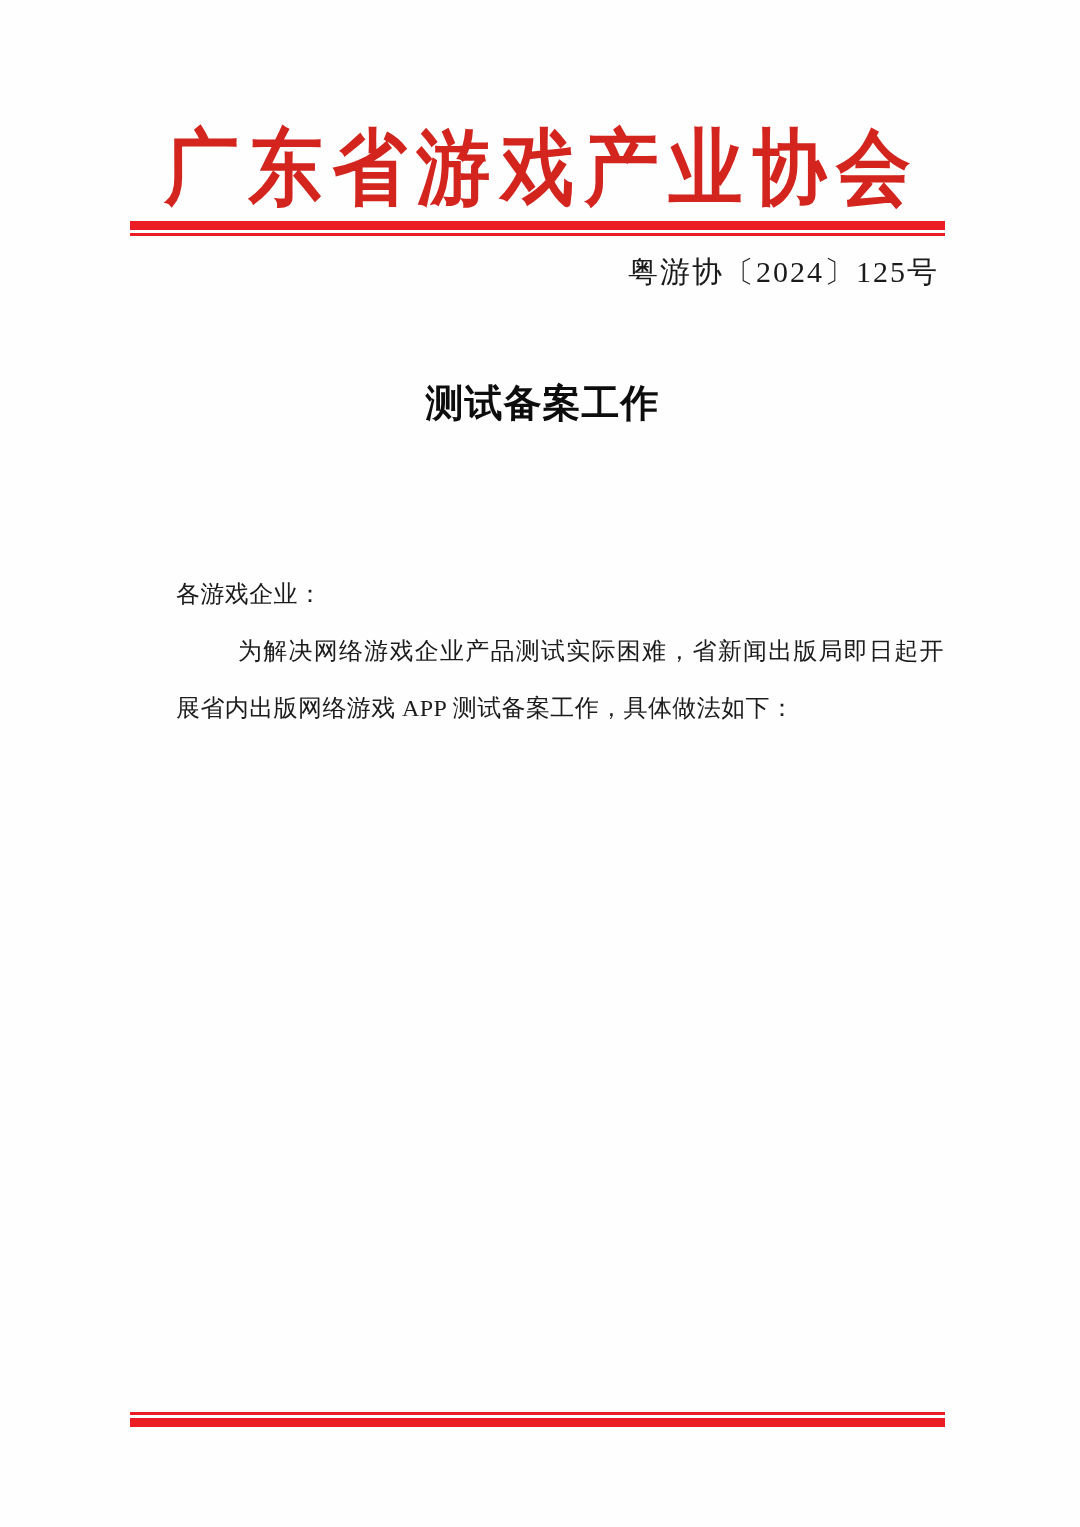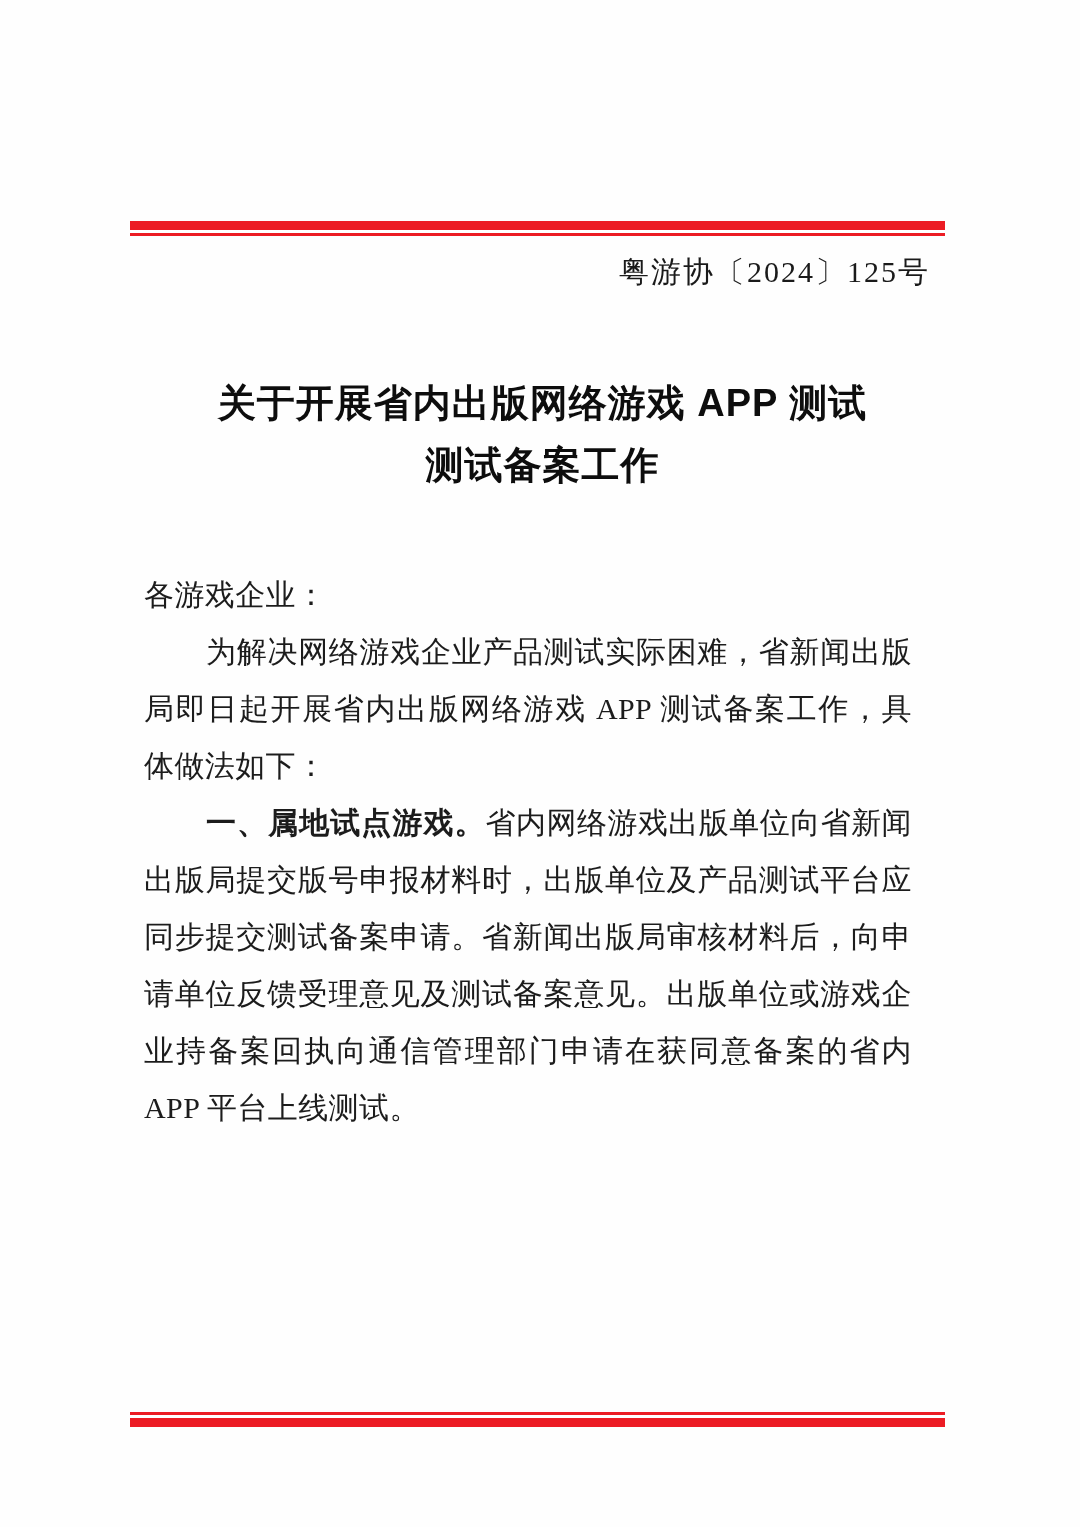--- a/index.html
+++ b/index.html
@@ -61,21 +61,21 @@
     background: #ffffff;
   }
   .rule-thin {
     height: 3px;
     background: #ec1c24;
   }
 
   
   .doc-number {
     position: absolute;
-    right: 150px;
+    right: 141px;
     top: 252px;
     font-size: 30px;
     letter-spacing: 2px;
     color: #1a1a1a;
     white-space: nowrap;
     font-family: "Liberation Serif", "DejaVu Serif", serif;
   }
 
   
   .doc-title {
@@ -91,24 +91,24 @@
     letter-spacing: 1px;
     color: #0d0d0d;
   }
   .doc-title .line {
     display: block;
   }
 
   
   .body-block {
     position: absolute;
-    left: 144px;
+    left: 176px;
     width: 768px;
     top: 566px;
-    font-size: 30px;
+    font-size: 24px;
     line-height: 57px;
     color: #1c1c1c;
     text-align: justify;
     text-justify: inter-character;
     letter-spacing: 0.4px;
     font-family: "Liberation Serif", "DejaVu Serif", serif;
   }
   .body-block p {
     margin: 0;
   }
@@ -130,45 +130,44 @@
     left: 130px;
     right: 135px;
     top: 1412px;
   }
 </style>
 </head>
 <body>
 
 <div class="page">
 
+  <div class="masthead">
+    <div class="masthead-title">广东省游戏产业协会</div>
+  </div>
 
   <div class="rule-top">
     <div class="rule-thick"></div>
     <div class="rule-gap"></div>
     <div class="rule-thin"></div>
   </div>
 
   <div class="doc-number">粤游协〔2024〕125号</div>
 
   <div class="doc-title">
-    <span class="line">关于开展省内出版网络游戏 APP 测试</span>
     <span class="line">测试备案工作</span>
   </div>
 
   <div class="body-block">
 
     <p class="p-salutation">各游戏企业：</p>
 
     <p class="p-indent">
       <span>为解决网络游戏企业产品测试实际困难，省新闻出版局即日起开展省内出版网络游戏 APP 测试备案工作，具体做法如下：</span>
     </p>
 
-    <p class="p-indent">
-      <span class="lead">一、属地试点游戏。</span><span>省内网络游戏出版单位向省新闻出版局提交版号申报材料时，出版单位及产品测试平台应同步提交测试备案申请。省新闻出版局审核材料后，向申请单位反馈受理意见及测试备案意见。出版单位或游戏企业持备案回执向通信管理部门申请在获同意备案的省内 APP 平台上线测试。</span>
-    </p>
 
 
   </div>
 
   <div class="rule-bottom">
     <div class="rule-thin"></div>
     <div class="rule-gap"></div>
     <div class="rule-thick"></div>
   </div>
 

